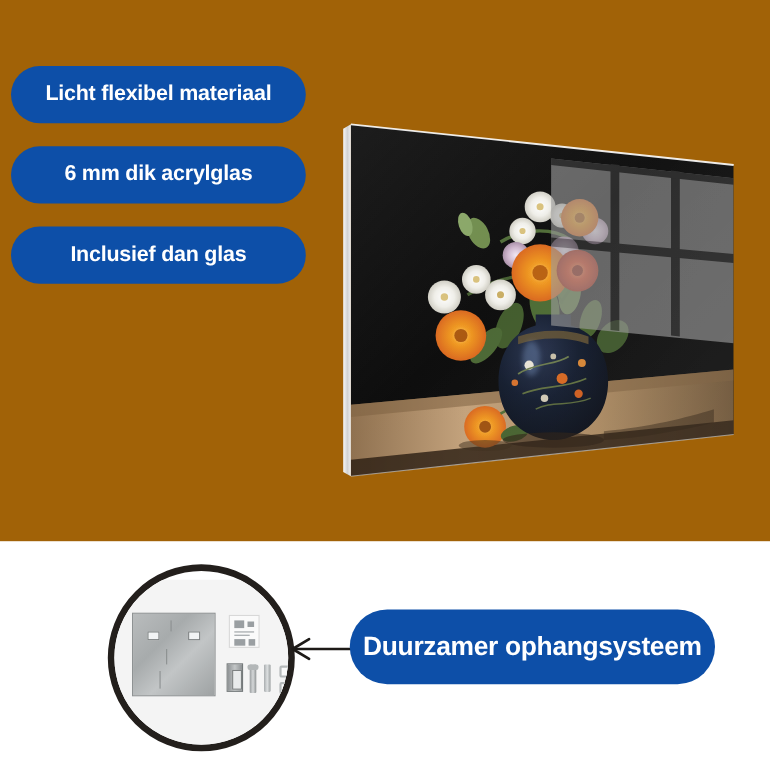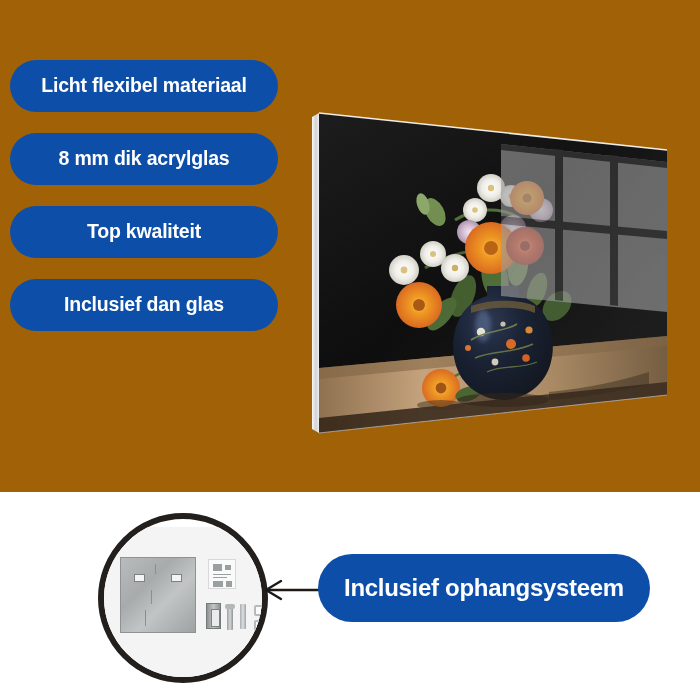--- a/index.html
+++ b/index.html
@@ -207,24 +207,21 @@
 </head>
 <body>
 
 <div id="stage">
 
   <div class="feature-list">
     <div class="pill">
       <span>Licht flexibel materiaal</span>
     </div>
     <div class="pill">
-      <span>8 mm dik acrylglas</span>
-    </div>
-    <div class="pill">
-      <span>Top kwaliteit</span>
+      <span>6 mm dik acrylglas</span>
     </div>
     <div class="pill">
       <span>Inclusief dan glas</span>
     </div>
   </div>
 
   <div id="panel-wrap">
     <svg id="panel-svg" viewBox="0 0 375 350">
       <defs>
 
@@ -428,16 +425,16 @@
       <div class="spacer s2"></div>
     </div>
   </div>
 
   <svg id="arrow-svg" viewBox="0 0 80 40">
     <line x1="74" y1="20" x2="12" y2="20" stroke="#1d1a17" stroke-width="2.4"></line>
     <polyline points="26,11 11,20 26,29" fill="none" stroke="#1d1a17" stroke-width="2.4" stroke-linecap="round" stroke-linejoin="round"></polyline>
   </svg>
 
   <div id="bottom-pill">
-    <span>Inclusief ophangsysteem</span>
+    <span>Duurzamer ophangsysteem</span>
   </div>
 
 </div>
 
 </body></html>

